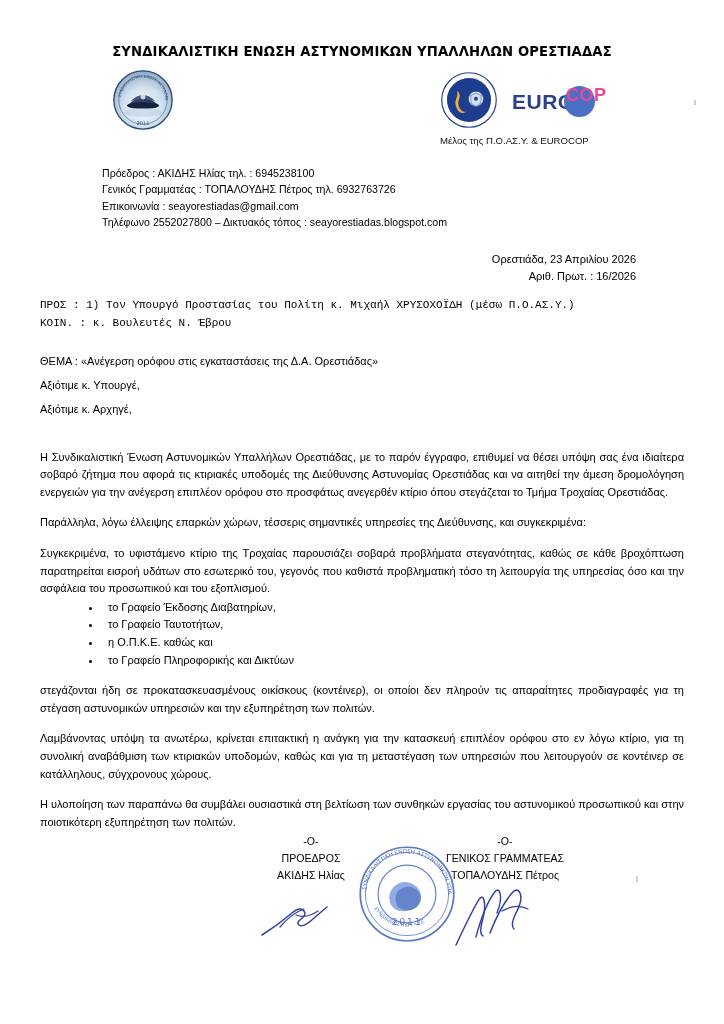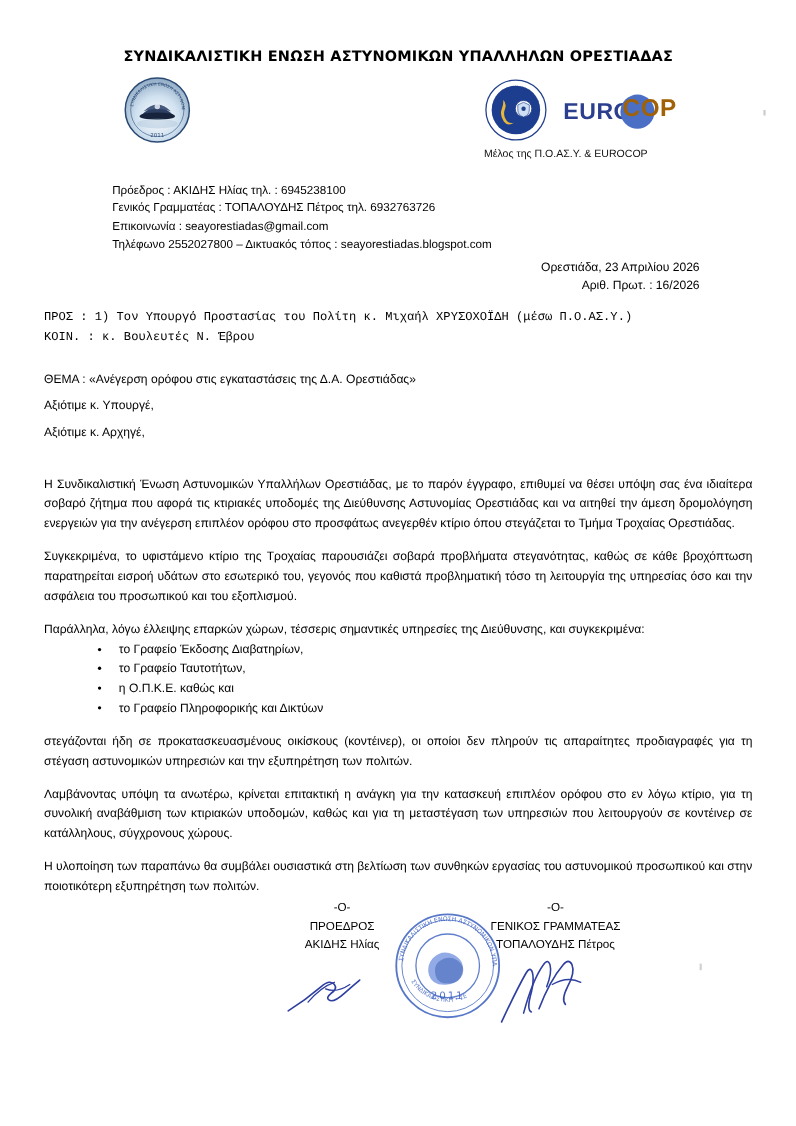--- a/index.html
+++ b/index.html
@@ -73,23 +73,23 @@
     width: 31px;
     height: 31px;
     border-radius: 50%;
     background: #4a6fc4;
   }
   .eurocop-cop {
     position: absolute;
     left: 54px;
     top: 0px;
     font-family: "Liberation Sans", sans-serif;
-    font-size: 22px;
+    font-size: 18px;
     font-weight: bold;
-    color: #a16207;
+    color: #ec4899;
     letter-spacing: 0.5px;
   }
   .member-line {
     position: absolute;
     left: 400px;
     top: 66px;
     font-size: 9.6px;
     color: #111;
     font-family: "Liberation Sans", sans-serif;
   }
@@ -100,21 +100,21 @@
     margin-left: 62px;
     font-size: 10.6px;
     line-height: 16.4px;
     font-family: "Liberation Sans", sans-serif;
     color: #000;
   }
   .contact div { white-space: nowrap; }
 
   
   .datebox {
-    margin-top: 4px;
+    margin-top: 20px;
     text-align: right;
     font-size: 11px;
     line-height: 17px;
     font-family: "Liberation Sans", sans-serif;
     padding-right: 48px;
   }
   .datebox .proto { padding-right: 0px; }
 
   
   .recips {
@@ -265,22 +265,22 @@
   <div class="recips">
     <div>ΠΡΟΣ : 1) Τον Υπουργό Προστασίας του Πολίτη κ. Μιχαήλ ΧΡΥΣΟΧΟΪΔΗ (μέσω Π.Ο.ΑΣ.Υ.)</div>
     <div>ΚΟΙΝ. : κ. Βουλευτές Ν. Έβρου</div>
   </div>
 
   <div class="subject">ΘΕΜΑ : «Ανέγερση ορόφου στις εγκαταστάσεις της Δ.Α. Ορεστιάδας»</div>
   <div class="greet">Αξιότιμε κ. Υπουργέ,</div>
   <div class="greet">Αξιότιμε κ. Αρχηγέ,</div>
 
   <div class="body-p intro-p">Η Συνδικαλιστική Ένωση Αστυνομικών Υπαλλήλων Ορεστιάδας, με το παρόν έγγραφο, επιθυμεί να θέσει υπόψη σας ένα ιδιαίτερα σοβαρό ζήτημα που αφορά τις κτιριακές υποδομές της Διεύθυνσης Αστυνομίας Ορεστιάδας και να αιτηθεί την άμεση δρομολόγηση ενεργειών για την ανέγερση επιπλέον ορόφου στο προσφάτως ανεγερθέν κτίριο όπου στεγάζεται το Τμήμα Τροχαίας Ορεστιάδας.</div>
+  <div class="body-p">Παράλληλα, λόγω έλλειψης επαρκών χώρων, τέσσερις σημαντικές υπηρεσίες της Διεύθυνσης, και συγκεκριμένα:</div>
   <div class="body-p">Συγκεκριμένα, το υφιστάμενο κτίριο της Τροχαίας παρουσιάζει σοβαρά προβλήματα στεγανότητας, καθώς σε κάθε βροχόπτωση παρατηρείται εισροή υδάτων στο εσωτερικό του, γεγονός που καθιστά προβληματική τόσο τη λειτουργία της υπηρεσίας όσο και την ασφάλεια του προσωπικού και του εξοπλισμού.</div>
-  <div class="body-p">Παράλληλα, λόγω έλλειψης επαρκών χώρων, τέσσερις σημαντικές υπηρεσίες της Διεύθυνσης, και συγκεκριμένα:</div>
 
   <ul class="svc-list">
     <li>το Γραφείο Έκδοσης Διαβατηρίων,</li>
     <li>το Γραφείο Ταυτοτήτων,</li>
     <li>η Ο.Π.Κ.Ε. καθώς και</li>
     <li>το Γραφείο Πληροφορικής και Δικτύων</li>
   </ul>
 
   <div class="body-p">στεγάζονται ήδη σε προκατασκευασμένους οικίσκους (κοντέινερ), οι οποίοι δεν πληρούν τις απαραίτητες προδιαγραφές για τη στέγαση αστυνομικών υπηρεσιών και την εξυπηρέτηση των πολιτών.</div>
   <div class="body-p">Λαμβάνοντας υπόψη τα ανωτέρω, κρίνεται επιτακτική η ανάγκη για την κατασκευή επιπλέον ορόφου στο εν λόγω κτίριο, για τη συνολική αναβάθμιση των κτιριακών υποδομών, καθώς και για τη μεταστέγαση των υπηρεσιών που λειτουργούν σε κοντέινερ σε κατάλληλους, σύγχρονους χώρους.</div>

